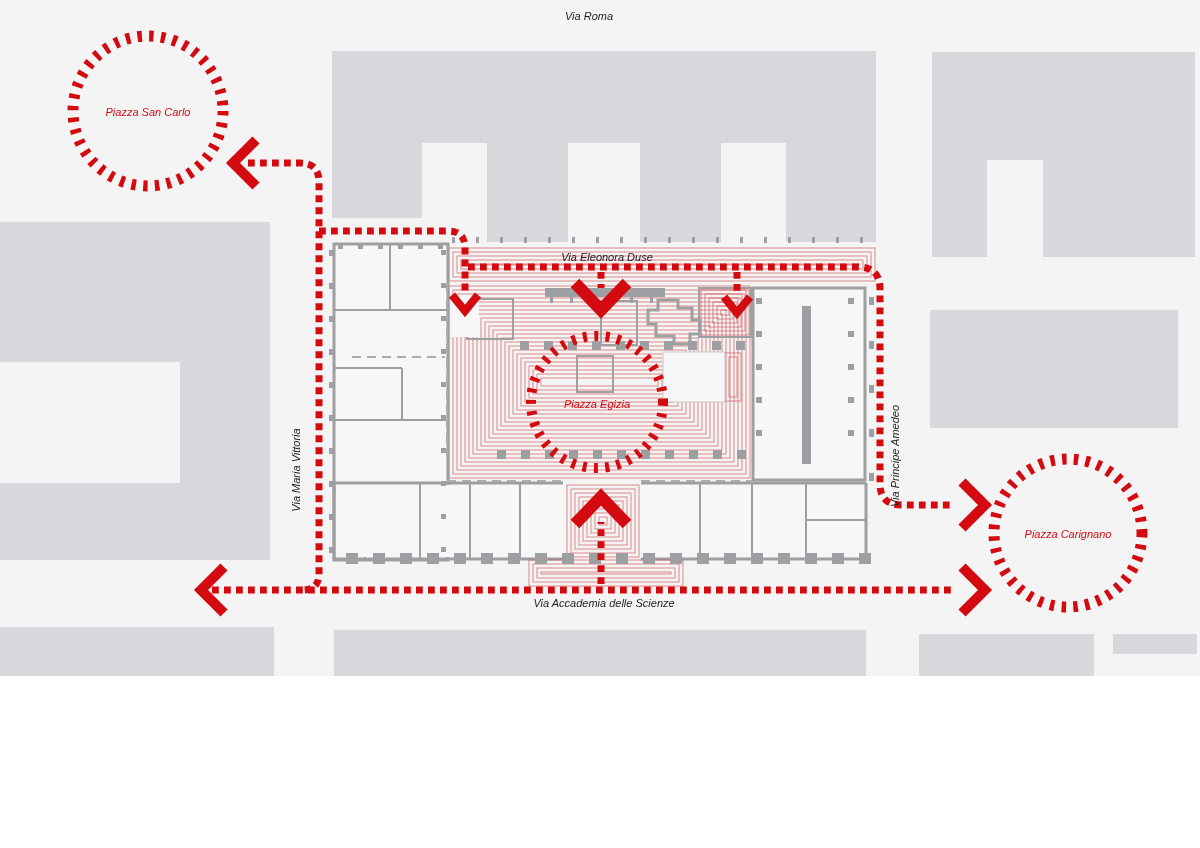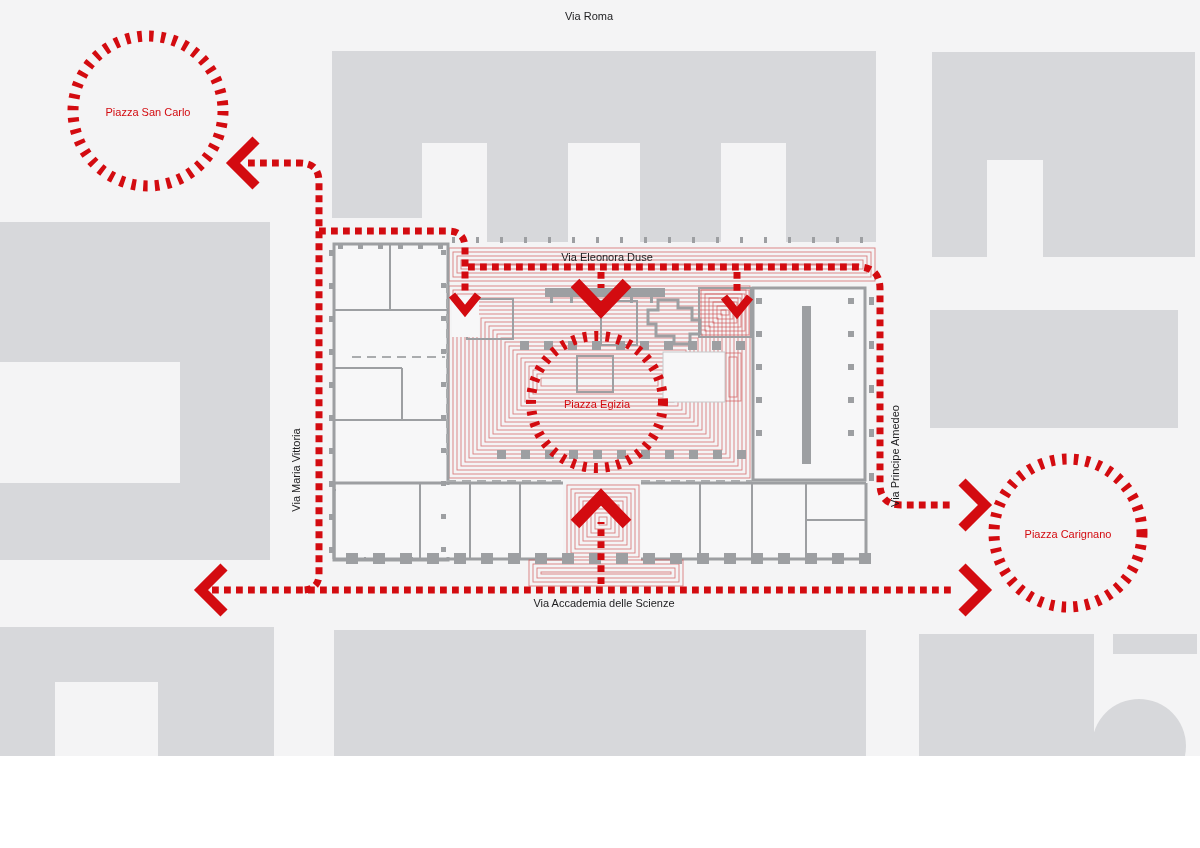--- a/index.html
+++ b/index.html
@@ -5,22 +5,22 @@
   :root{
     --accent_red:#d30b10;
     --pattern_red:#cf5456;
     --block_gray:#d7d8db;
     --wall_gray:#9d9fa2;
     --background:#f4f4f5;
     --room_white:#f7f7f8;
     --label_black:#1d1d1f;
   }
   html,body{margin:0;padding:0;background:#fff;}
-  .stage{position:relative;width:1200px;height:756px;background:var(--background);overflow:hidden;
-         font-family:"Liberation Sans",sans-serif;}
+  .stage{position:relative;width:1200px;height:676px;background:var(--background);overflow:hidden;
+         font-family:"Liberation Sans",sans-serif;font-style:italic;}
   svg{position:absolute;left:0;top:0;}
   .block{fill:var(--block_gray);stroke:none;}
   .room{fill:var(--room_white);}
   .wall{stroke:var(--wall_gray);fill:none;}
   .wallfill{fill:var(--wall_gray);}
   .w3{stroke-width:3;} .w2{stroke-width:2;}
   .dashg{stroke:#aaacae;stroke-width:2;fill:none;stroke-dasharray:9 6;}
   .maze{fill:none;stroke:none;}
   .maze-lines rect{fill:none;stroke:var(--pattern_red);stroke-width:0.9;opacity:0.75;}
   .col{fill:var(--wall_gray);}

